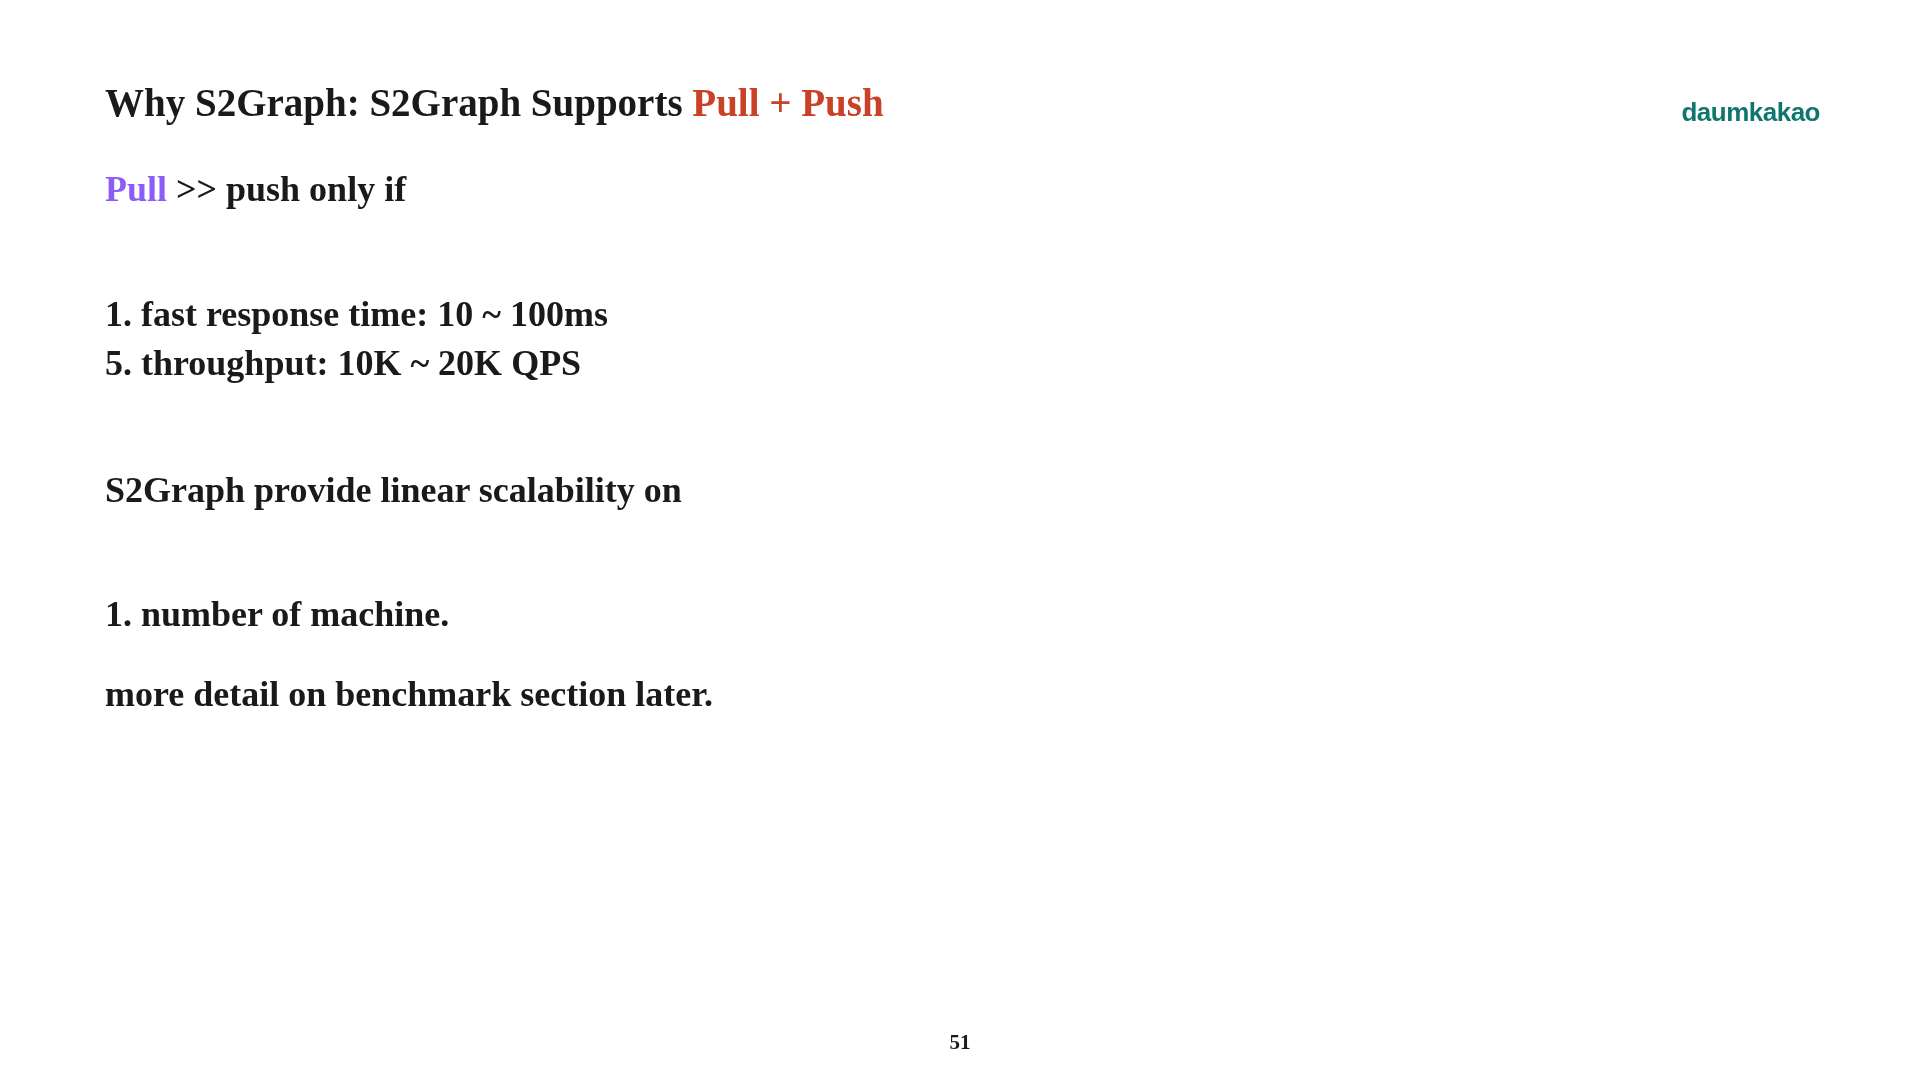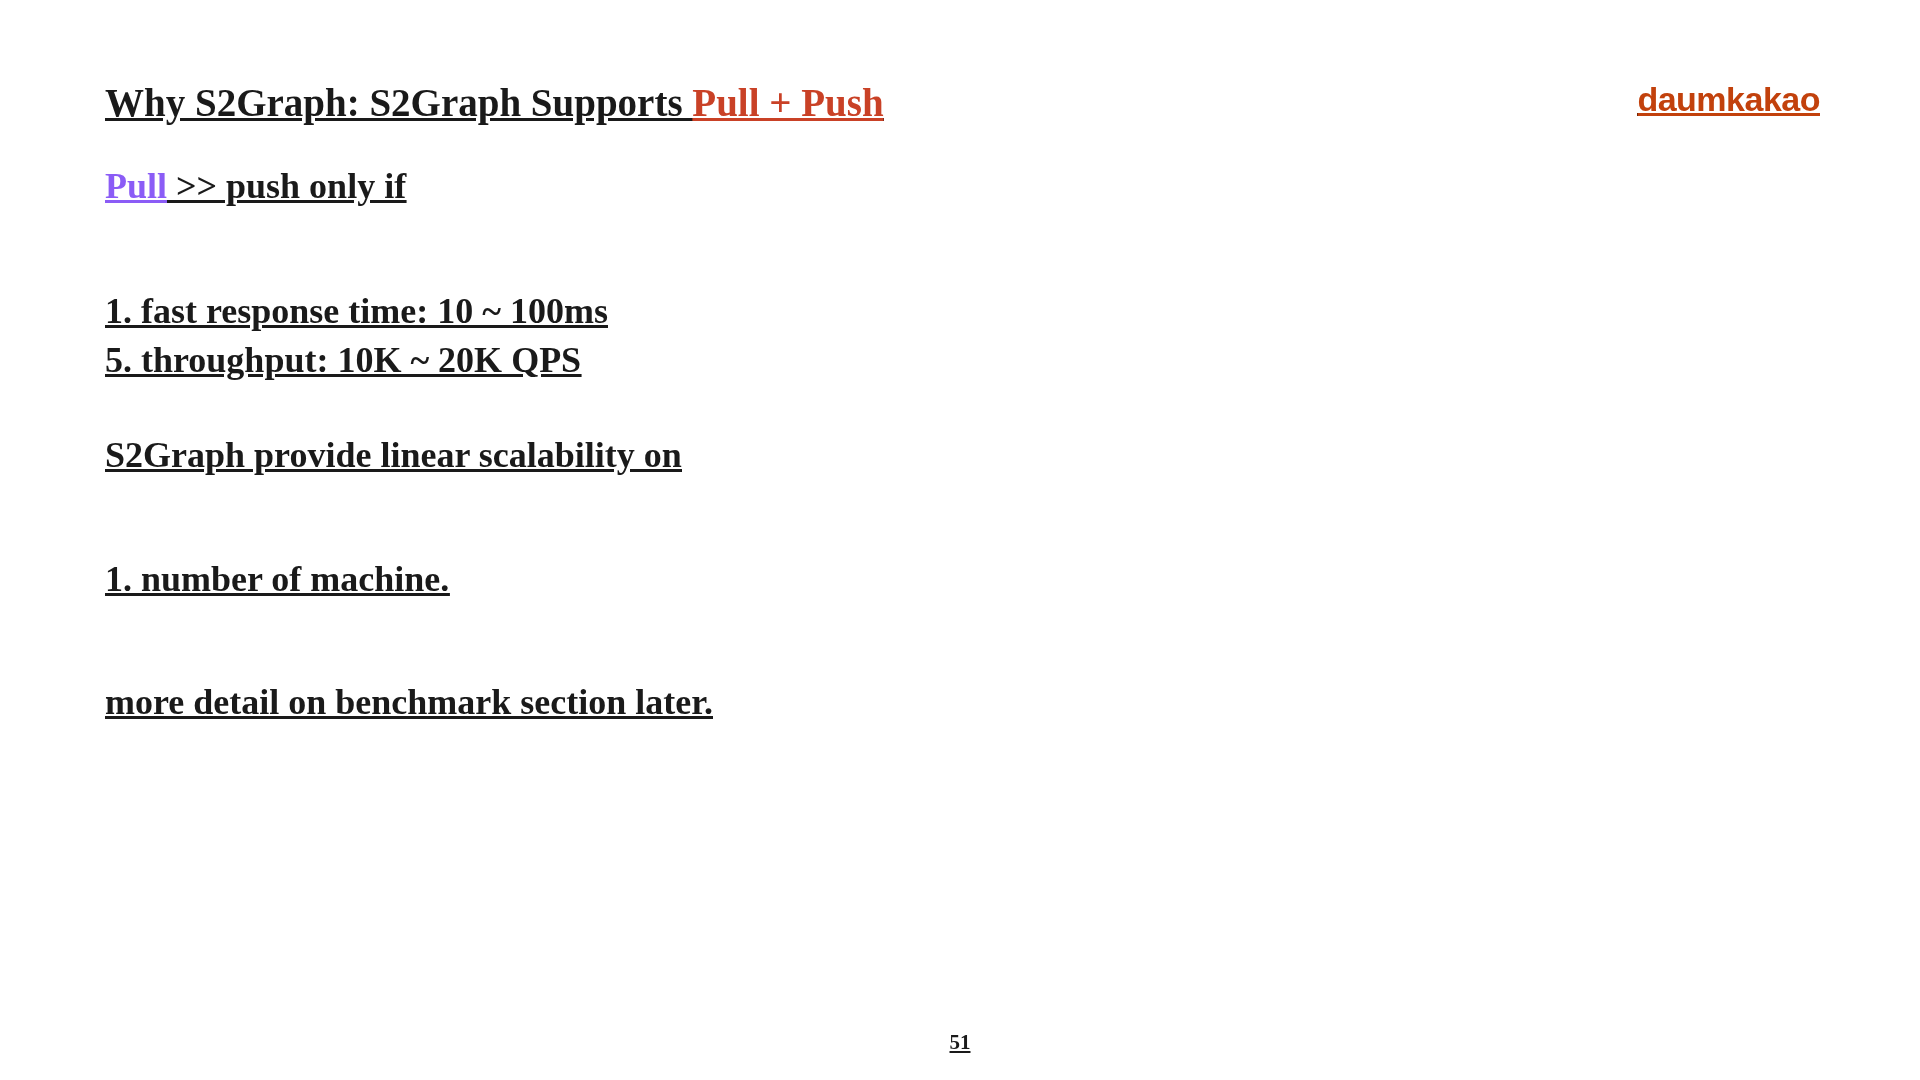--- a/index.html
+++ b/index.html
@@ -1,19 +1,18 @@
 <!DOCTYPE html>
 <html><head>
   <meta charset="utf-8">
   <style>
     * {
       margin: 0;
       padding: 0;
       box-sizing: border-box;
-      text-decoration: underline;
     }
     body {
       width: 1920px;
       height: 1080px;
       background: white;
       font-family: "Times New Roman", Times, serif;
       position: relative;
       overflow: hidden;
     }
     .slide {
@@ -30,50 +29,51 @@
     }
     .title {
       font-size: 39px;
       font-weight: bold;
       color: #1a1a1a;
     }
     .title-accent {
       color: #c94126;
     }
     .brand {
-      font-size: 34px;
+      font-size: 26px;
       font-weight: bold;
-      color: #c2410c;
+      color: #0f766e;
       letter-spacing: -0.5px;
       font-family: Arial, Helvetica, sans-serif;
+      margin-top: 17px;
     }
     .subtitle {
       font-size: 36px;
       font-weight: bold;
       color: #1a1a1a;
       margin-bottom: 80px;
     }
     .subtitle-accent {
       color: #8b5cf6;
     }
     .body-text {
       font-size: 36px;
       font-weight: bold;
       color: #1a1a1a;
       line-height: 1.35;
     }
     .block1 {
-      margin-bottom: 47px;
+      margin-bottom: 79px;
     }
     .block2-heading {
       margin-bottom: 75px;
       margin-top: 14px;
     }
     .block2-list {
-      margin-bottom: 75px;
+      margin-bottom: 32px;
     }
     .page-number {
       position: absolute;
       bottom: 25px;
       left: 50%;
       transform: translateX(-50%);
       font-size: 21px;
       font-weight: bold;
       color: #1a1a1a;
     }

